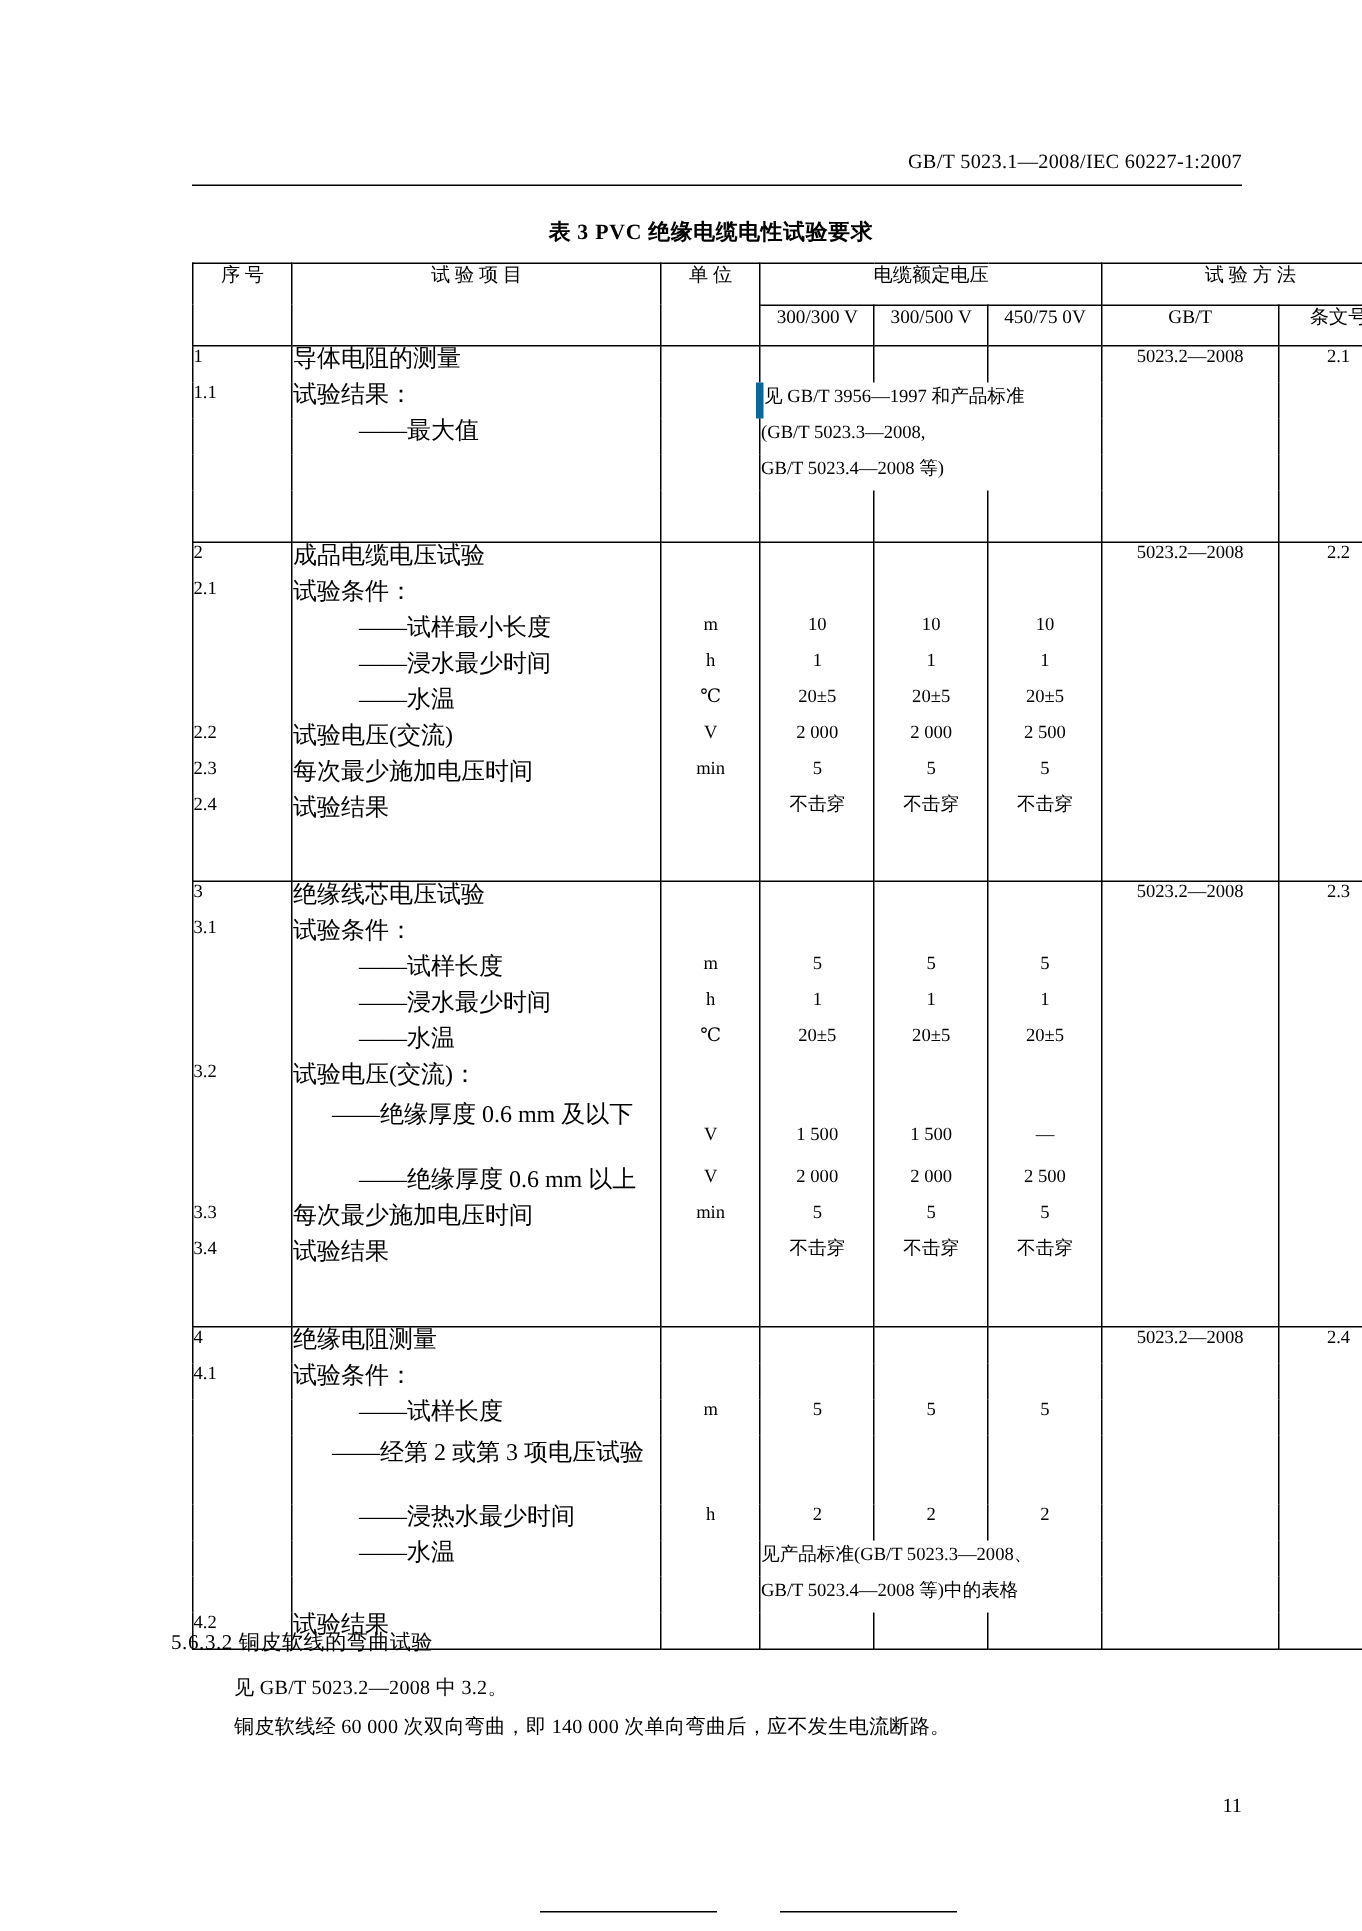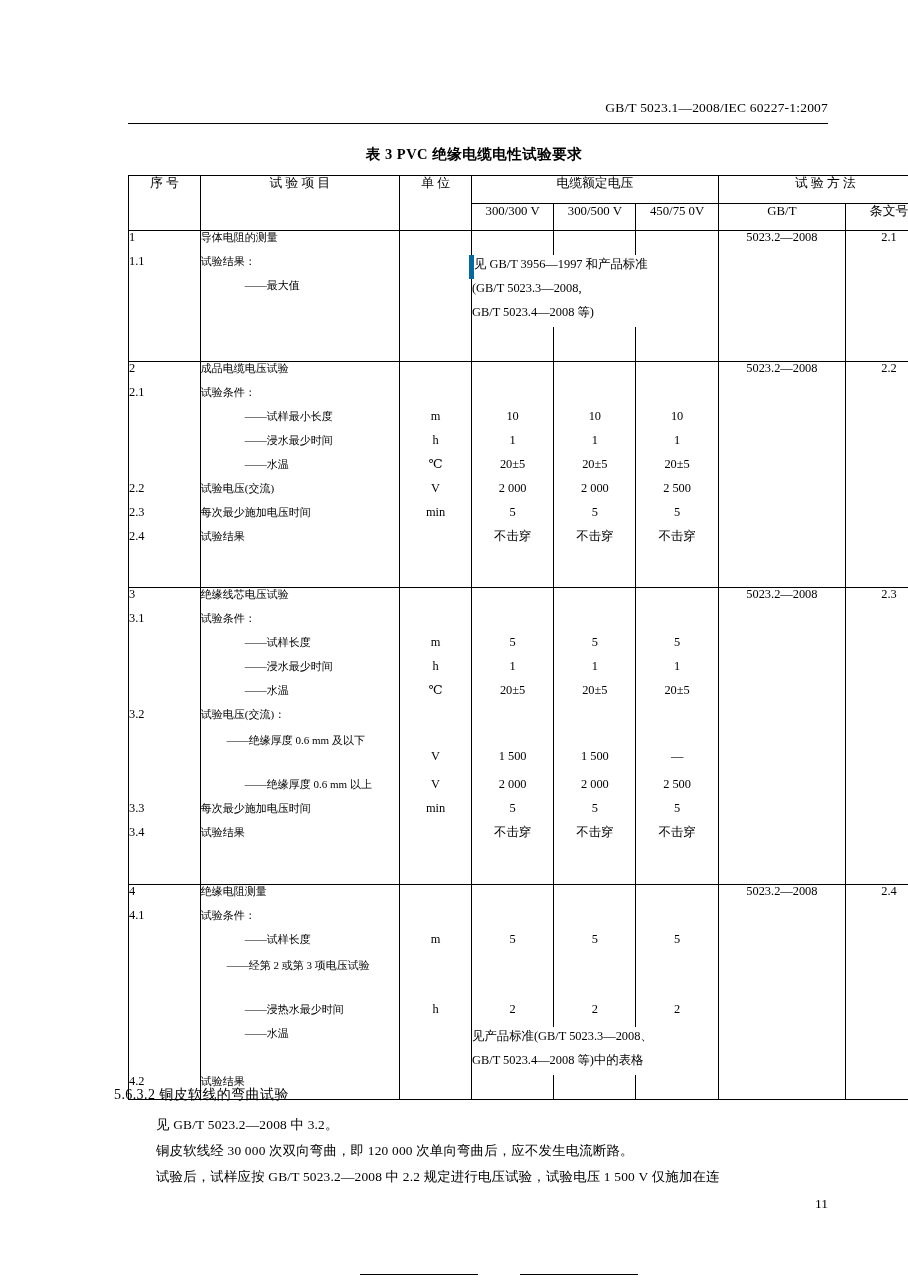--- a/index.html
+++ b/index.html
@@ -83,21 +83,21 @@
 
   .row td { height: 24px; }
   .cell-no {
     padding-left: 8px;
     padding-top: 6px;
     font-size: 12.4px;
   }
   .cell-item {
     padding-left: 10px;
     padding-top: 6px;
-    font-size: 11px;
+    font-size: 16px;
     white-space: nowrap;
   }
   .cell-item.ind { padding-left: 44px; }
   .cell-item.ind2 { padding-left: 26px; white-space: normal; line-height: 1.5; }
   .cell-c {
     text-align: center;
     padding-top: 6px;
     font-size: 12.4px;
   }
   .cell-span {
@@ -450,19 +450,18 @@
         <td class="cell-c nb"></td>
         <td class="cell-c nb"></td>
         <td class="cell-c nb"></td>
         <td class="cell-c nb"></td>
       </tr>
     </tbody>
   </table>
 
   <div class="sec-title">5.6.3.2   铜皮软线的弯曲试验</div>
   <div class="para p1">见 GB/T 5023.2—2008 中 3.2。</div>
-  <div class="para p2">铜皮软线经 30 000 次双向弯曲，即 120 000 次单向弯曲后，应不发生电流断路。</div>
-  <div class="para p3">试验后，试样应按 GB/T 5023.2—2008 中 2.2 规定进行电压试验，试验电压 1 500 V 仅施加在连</div>
+  <div class="para p2">铜皮软线经 60 000 次双向弯曲，即 140 000 次单向弯曲后，应不发生电流断路。</div>
 
   <div class="page-num">11</div>
   <div class="bottom-rule-l"></div>
   <div class="bottom-rule-r"></div>
 </div>
 
 </body></html>

